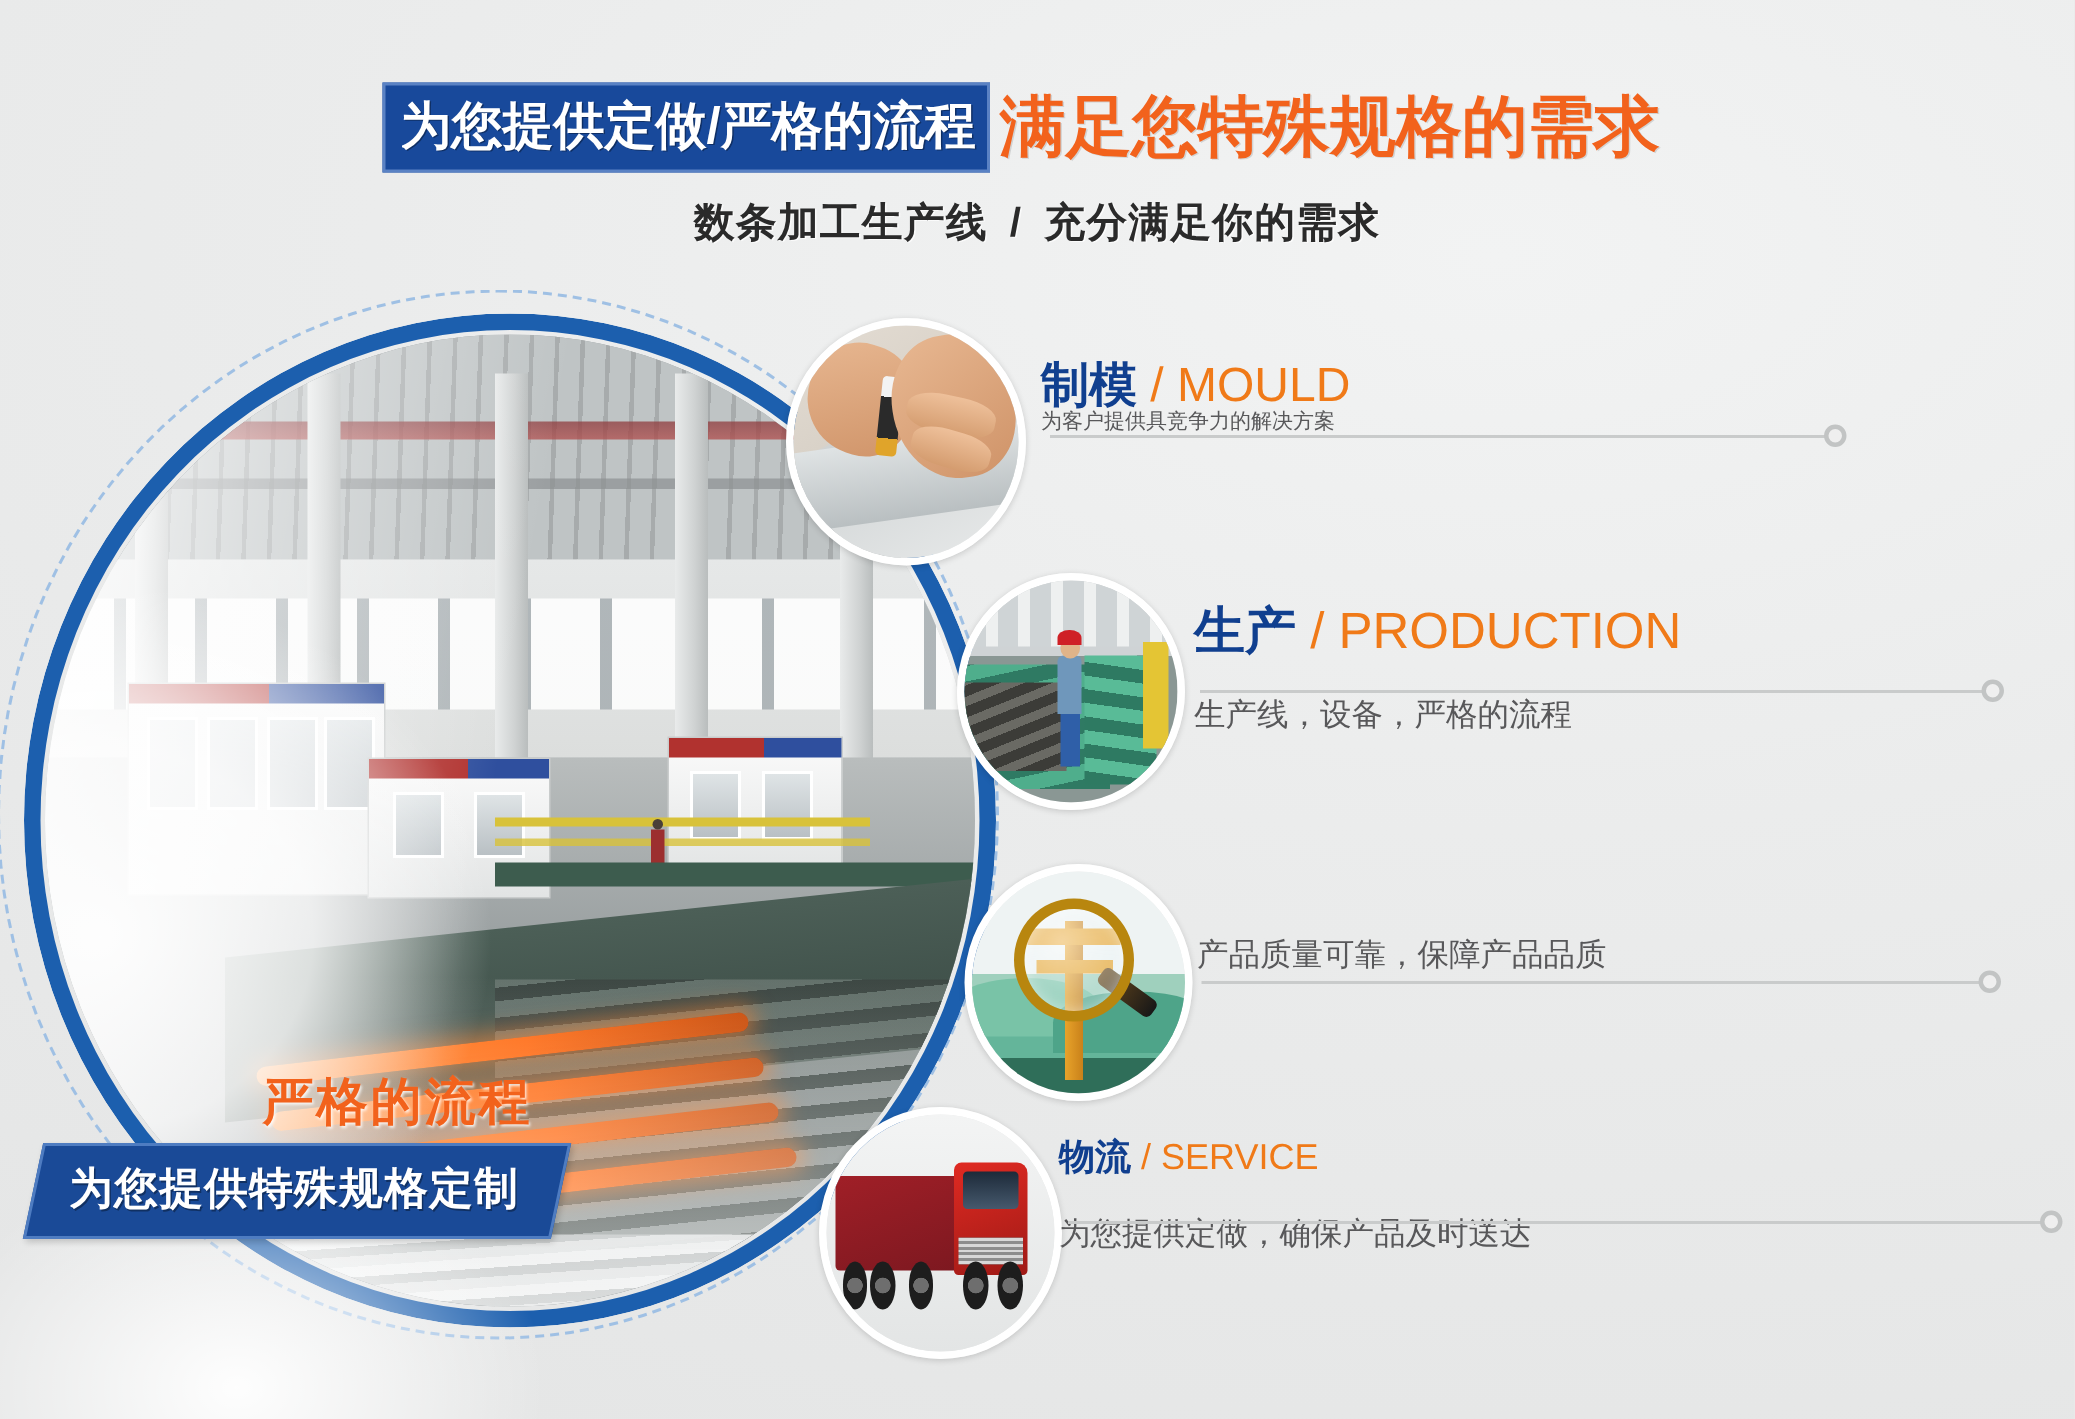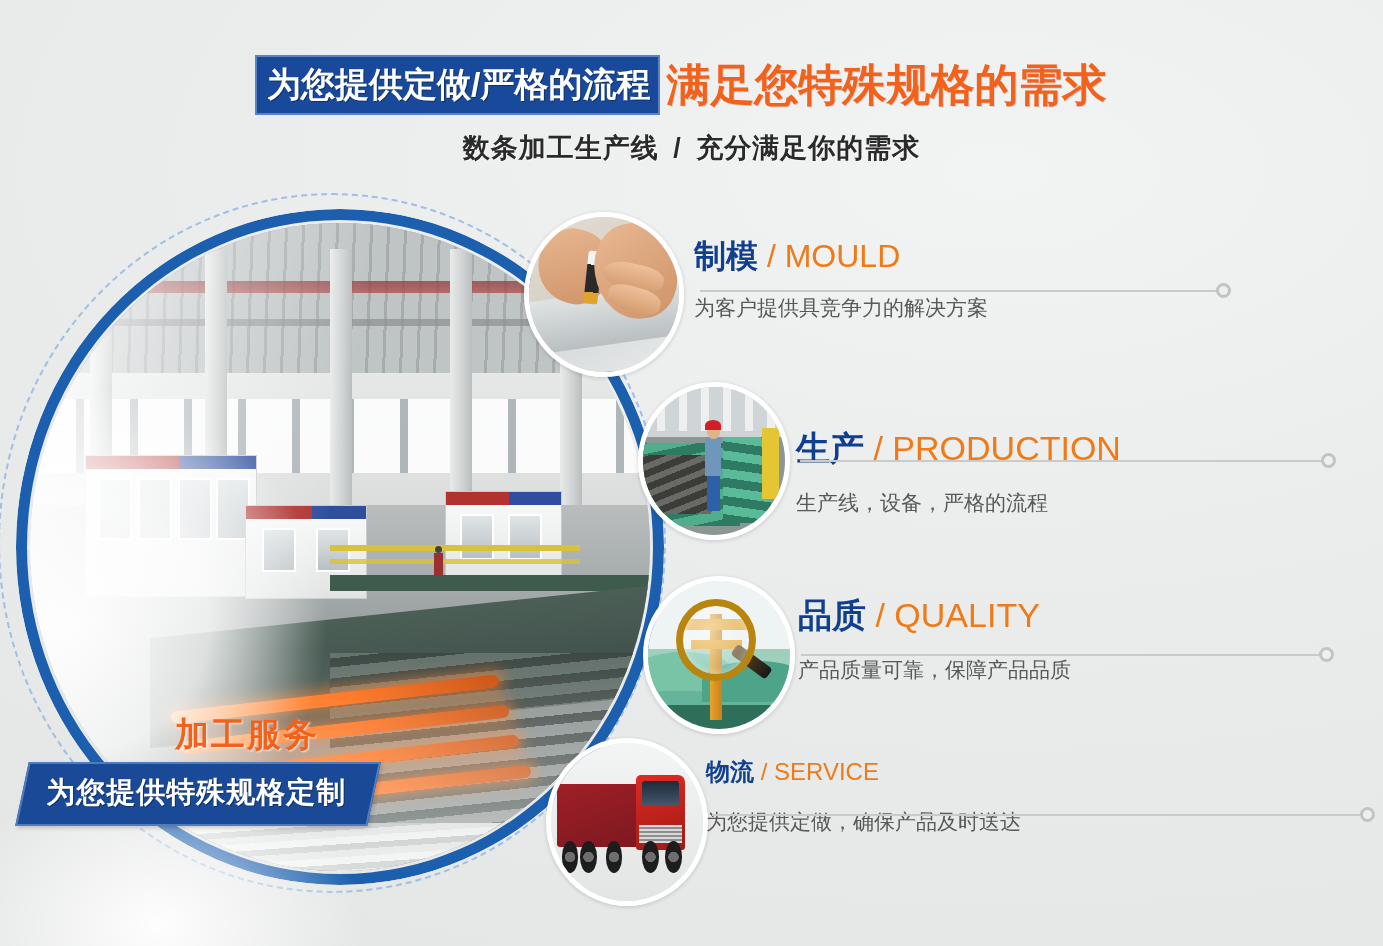--- a/index.html
+++ b/index.html
@@ -185,26 +185,26 @@
     background:#efefef;border:3px solid #c2c4c4;box-sizing:border-box;}
   .fdesc{color:#58585a;white-space:nowrap;}
 
   
   #feat-1{left:524px;top:212px;}
   #feat-1 .thumb{width:160px;height:165px;}
   #feat-1 .fcontent{left:170px;top:28px;}
   #feat-1 .fhead{font-size:32px;}
   #feat-1 .fline{left:176px;top:78px;width:522px;}
   #feat-1 .fdot{left:692px;top:71px;}
-  #feat-1 .fdesc{font-size:21px;margin-top:22px;}
+  #feat-1 .fdesc{font-size:14px;}
 
   #feat-2{left:638px;top:382px;}
   #feat-2 .thumb{width:152px;height:158px;}
   #feat-2 .fcontent{left:158px;top:22px;}
-  #feat-2 .fhead{font-size:34px;margin-top:27px;}
+  #feat-2 .fhead{font-size:34px;}
   #feat-2 .fline{left:162px;top:78px;width:527px;}
   #feat-2 .fdot{left:683px;top:71px;}
   #feat-2 .fdesc{font-size:21px;margin-top:24px;}
 
   #feat-3{left:643px;top:576px;}
   #feat-3 .thumb{width:152px;height:158px;}
   #feat-3 .fcontent{left:155px;top:22px;}
   #feat-3 .fhead{font-size:34px;}
   #feat-3 .fline{left:158px;top:78px;width:524px;}
   #feat-3 .fdot{left:676px;top:71px;}
@@ -346,21 +346,21 @@
         <div class="billet" style="left:172px;top:560px;width:330px;"></div>
 
         <div class="steel-stack"></div>
         <div class="haze"></div>
       </div>
     </div>
     <div class="outer-wash"></div>
 
   </div>
 
-  <div class="service-label">加工服务</div>
+  <div class="service-label">严格的流程</div>
   <div class="service-badge">
     <span>为您提供特殊规格定制</span>
   </div>
 
   <div class="feature" id="feat-1">
     <div class="thumb">
       <div class="tb tb-mould">
         <div class="plate"></div>
         <div class="hand h1"></div>
         <div class="pen"></div>
@@ -409,23 +409,20 @@
         <div class="hill"></div>
         <div class="hill2"></div>
         <div class="post"></div>
         <div class="arm"></div>
         <div class="arm2"></div>
         <div class="handle"></div>
         <div class="lens"></div>
       </div>
     </div>
     <div class="fcontent">
-      <div class="fhead">
-        <span class="fcn">品质</span><span class="fen sl"> / </span><span class="fen">QUALITY</span>
-      </div>
       <div class="fdesc">产品质量可靠，保障产品品质</div>
     </div>
     <div class="fline"></div>
     <div class="fdot"></div>
   </div>
 
   <div class="feature" id="feat-4">
     <div class="thumb">
       <div class="tb tb-truck">
         <div class="trailer"></div>

